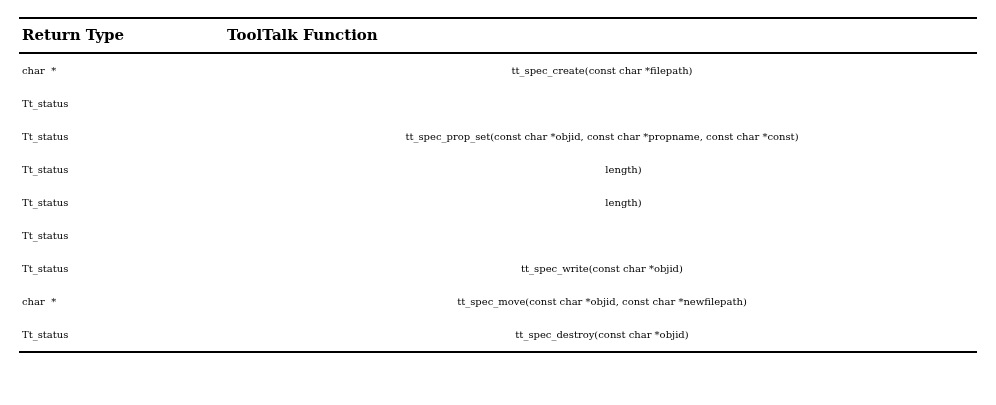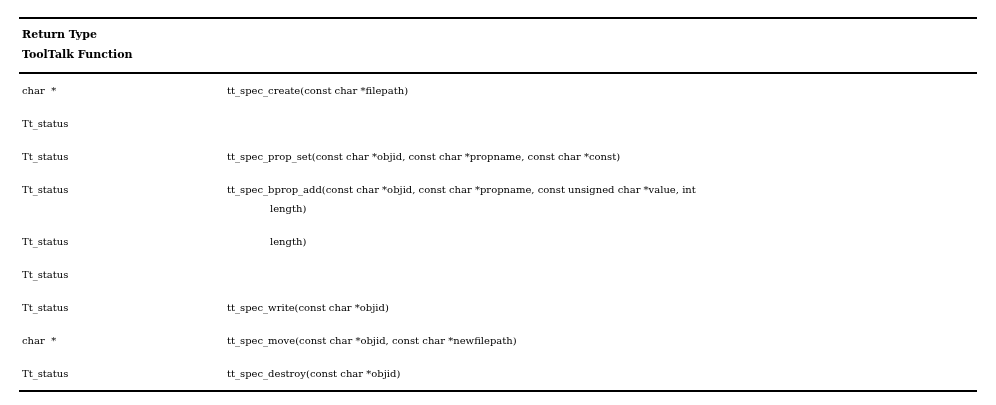--- a/index.html
+++ b/index.html
@@ -30,34 +30,34 @@
     display: flex;
     align-items: flex-start;
     padding: 7px 0 7px 3px;
     font-size: 10px;
     line-height: 19px;
     white-space: pre-wrap;
   }
   .row.header-row {
     padding: 6px 0 7px 3px;
     font-weight: bold;
-    font-size: 11px;
+    font-size: 15px;
     line-height: 20px;
-    flex-direction: column;
   }
   .col-return {
     flex: none;
     width: 205px;
   }
   .col-fn {
     flex: 1 1 auto;
     min-width: 0;
   }
   .fn-line {
     white-space: pre-wrap;
+    text-align: center;
   }
   .fn-line.cont {
     padding-left: 43px;
   }
 </style>
 </head>
 <body>
 
 <div class="page">
   <div class="doc-table">
@@ -77,21 +77,21 @@
     <div class="col-return">Tt_status</div>
   </div>
 
   <div class="row">
     <div class="col-return">Tt_status</div>
     <div class="col-fn"><div class="fn-line">tt_spec_prop_set(const char *objid, const char *propname, const char *const)</div></div>
   </div>
 
   <div class="row">
     <div class="col-return">Tt_status</div>
-    <div class="col-fn"><div class="fn-line">tt_spec_bprop_add(const char *objid, const char *propname, const unsigned char *value, int</div><div class="fn-line cont">length)</div></div>
+    <div class="col-fn"><div class="fn-line cont">length)</div></div>
   </div>
 
   <div class="row">
     <div class="col-return">Tt_status</div>
     <div class="col-fn"><div class="fn-line cont">length)</div></div>
   </div>
 
   <div class="row">
     <div class="col-return">Tt_status</div>
   </div>

